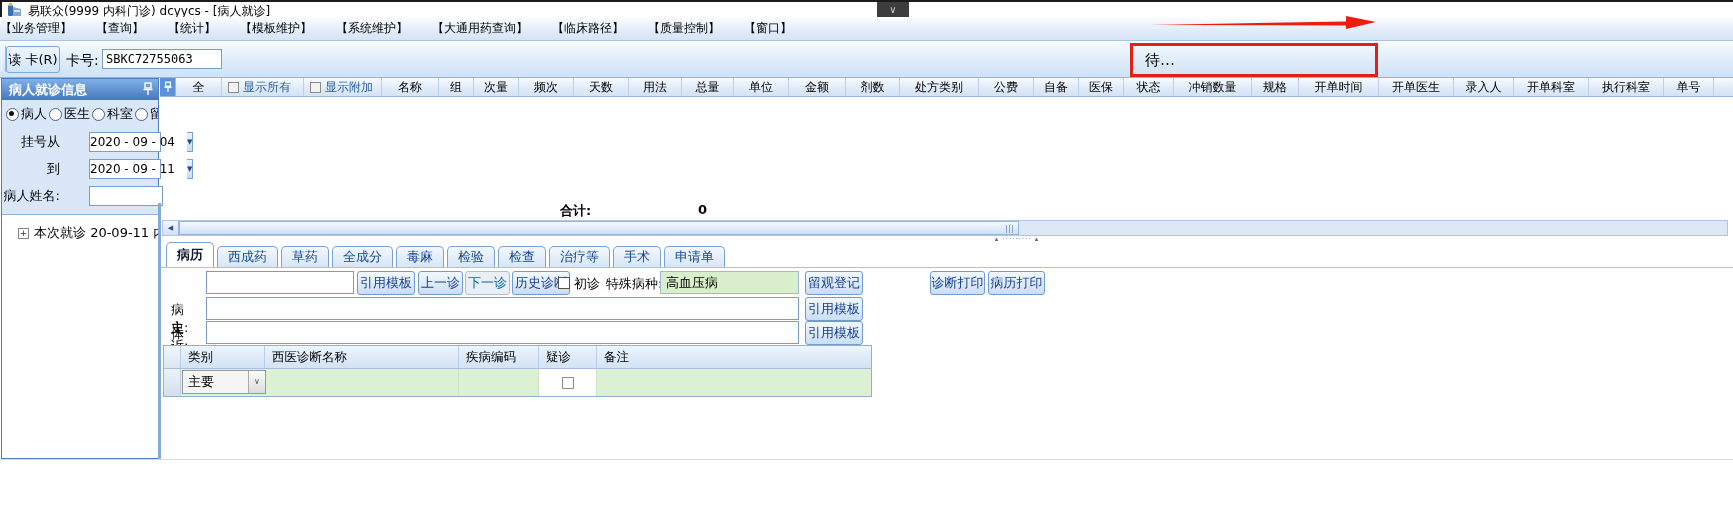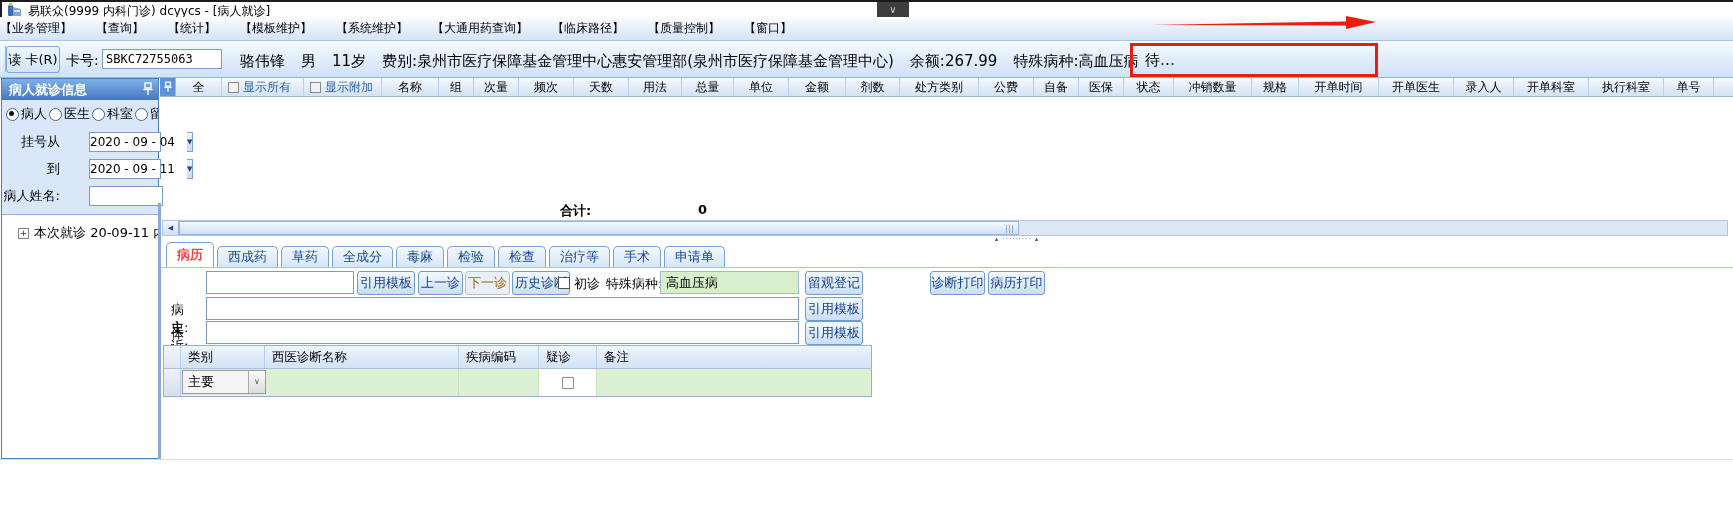--- a/index.html
+++ b/index.html
@@ -97,30 +97,30 @@
                 letter-spacing:1px;text-align:center;cursor:row-resize;}
   .panel-left-strip{position:absolute;left:158px;top:203px;width:3px;height:256px;background:#86abd8;}
 
   
   .bottom-panel{position:absolute;left:161px;top:243px;right:0;bottom:51px;background:#fff;}
   .tabbar{position:relative;height:25px;display:flex;align-items:flex-end;gap:3px;padding-left:5px;
           border-bottom:1px solid #aac4e0;box-sizing:border-box;}
   .tab{height:21px;padding:0 10px;box-sizing:border-box;border:1px solid #7aa2d4;border-bottom:none;
        border-radius:5px 5px 0 0;background:linear-gradient(#f2f8fe,#d6e6f8);color:#17468e;
        font-size:13px;line-height:20px;white-space:nowrap;cursor:default;}
-  .tab.active{height:25px;background:#fff;font-weight:bold;color:#ef4444;line-height:24px;}
+  .tab.active{height:25px;background:#fff;font-weight:bold;color:#0f172a;line-height:24px;}
 
   .frow{position:absolute;height:24px;}
   .frow .flabel{position:absolute;top:4px;font-size:13px;}
   .finput{position:absolute;box-sizing:border-box;height:23px;border:1px solid #7a9cc6;background:#fff;
           font-size:13px;padding-left:3px;}
   .btn{position:absolute;height:24px;box-sizing:border-box;border:1px solid #6f9bd2;border-radius:3px;
        background:linear-gradient(#f2f8fe,#e0ecfa 50%,#c9ddf5);color:#173f8f;font-size:13px;
        text-align:center;line-height:22px;white-space:nowrap;cursor:default;}
-  .btn.disabled{color:#a16207;border-color:#aabfd8;background:#e9eff7;}
+  .btn.disabled{color:#0369a1;border-color:#aabfd8;background:#e9eff7;}
   .cb{position:absolute;width:12px;height:12px;box-sizing:border-box;border:1px solid #555;background:#fff;top:6px;}
   .inline-lbl{position:absolute;top:4px;font-size:13px;white-space:nowrap;}
   .green-field{position:absolute;box-sizing:border-box;height:23px;background:#d9eecb;
                border:1px solid #9cb9d6;font-size:13px;padding-left:5px;line-height:21px;}
 
   
   .dg-table{position:absolute;left:2px;top:102px;width:707px;border:1px solid #93b0d0;box-sizing:content-box;}
   .dg-head{display:flex;height:22px;background:linear-gradient(#eef5fd,#dce9f8 60%,#d3e3f5);
            border-bottom:1px solid #a8c0dc;font-size:12.5px;}
   .dg-sel{width:16px;flex:0 0 auto;background:linear-gradient(#f2f6fc,#dce6f4);border-right:1px solid #b9cfe8;}
@@ -171,28 +171,20 @@
 
   <svg class="red-arrow" viewBox="0 0 230 18">
     <path d="M2 11 L198 7.5 L198 2 L228 8 L198 15 L198 11.5 Z" fill="#ee1c0c"></path>
   </svg>
 
   <div class="patientbar">
     <div class="grip"></div>
     <div class="readcard-btn">读 卡(R)</div>
     <span class="cardno-label">卡号:</span>
     <input class="cardno-input" value="SBKC72755063" style="">
-    <div class="pinfo">
-      <span>骆伟锋</span>
-      <span>男</span>
-      <span>11岁</span>
-      <span>费别:泉州市医疗保障基金管理中心惠安管理部(泉州市医疗保障基金管理中心)</span>
-      <span>余额:267.99</span>
-      <span>特殊病种:高血压病</span>
-    </div>
     <div class="status-redbox">
       <span class="status-text">待…</span>
     </div>
   </div>
 
   <div class="sidebar">
     <div class="sb-header">
       <span>病人就诊信息</span>
       <svg class="sb-pin" viewBox="0 0 10 14">
         <rect x="2" y="1" width="6" height="5" fill="none" stroke="#fff" stroke-width="1.4"></rect>

